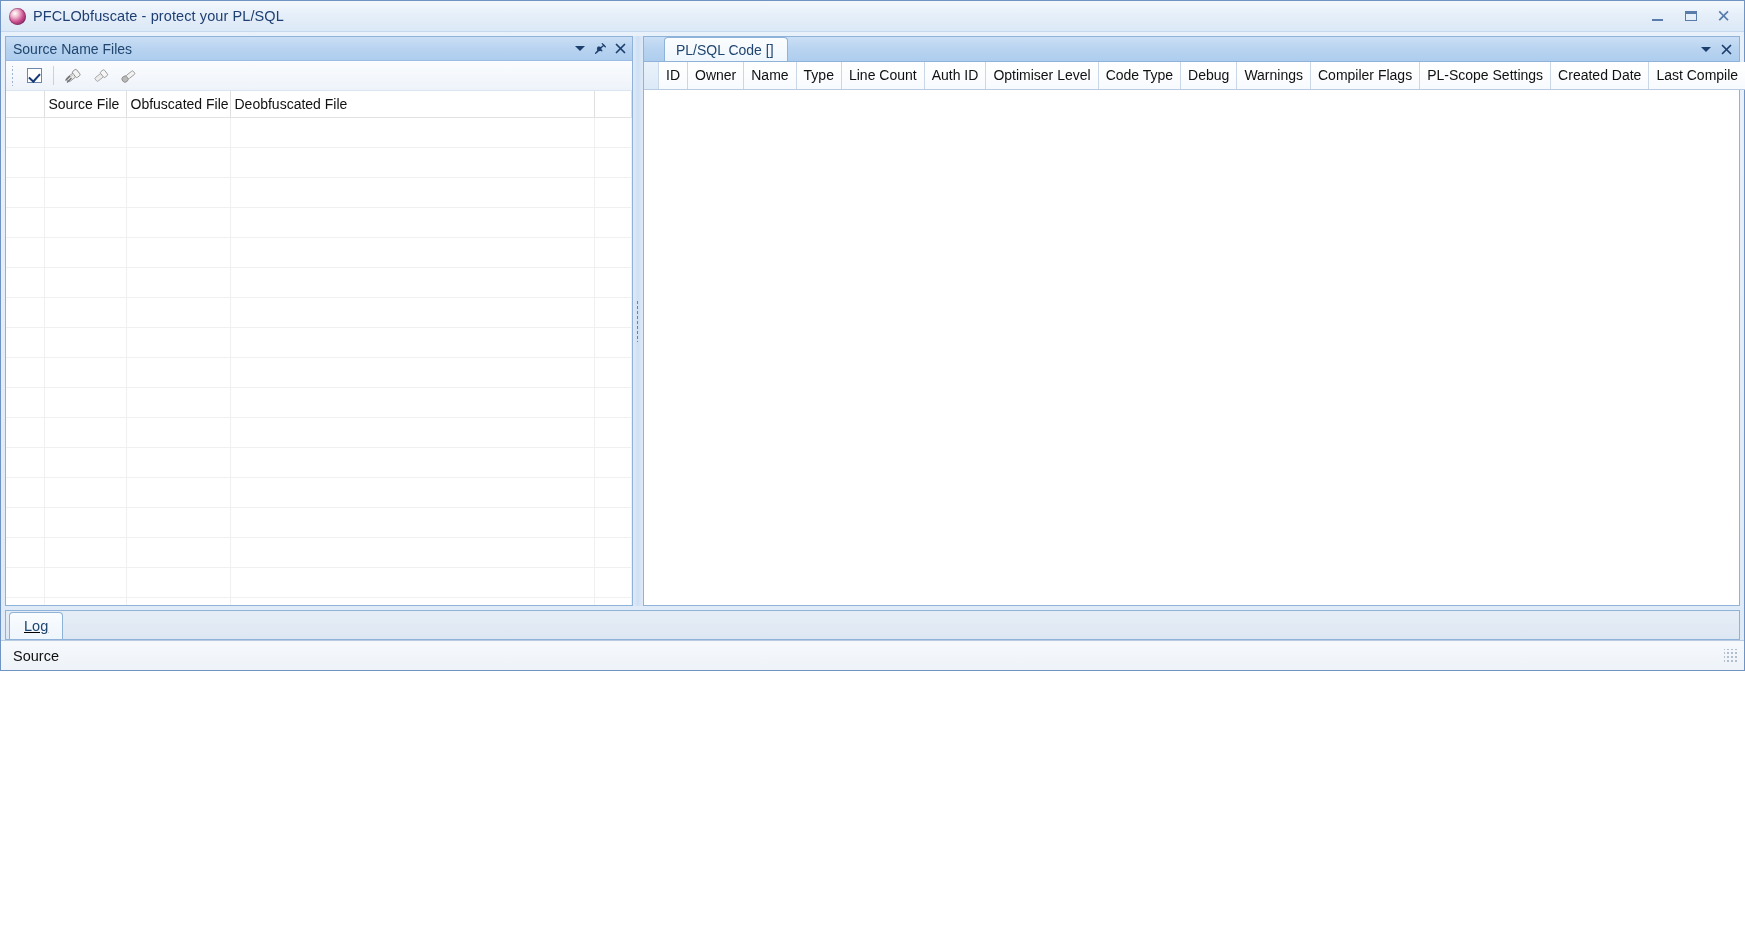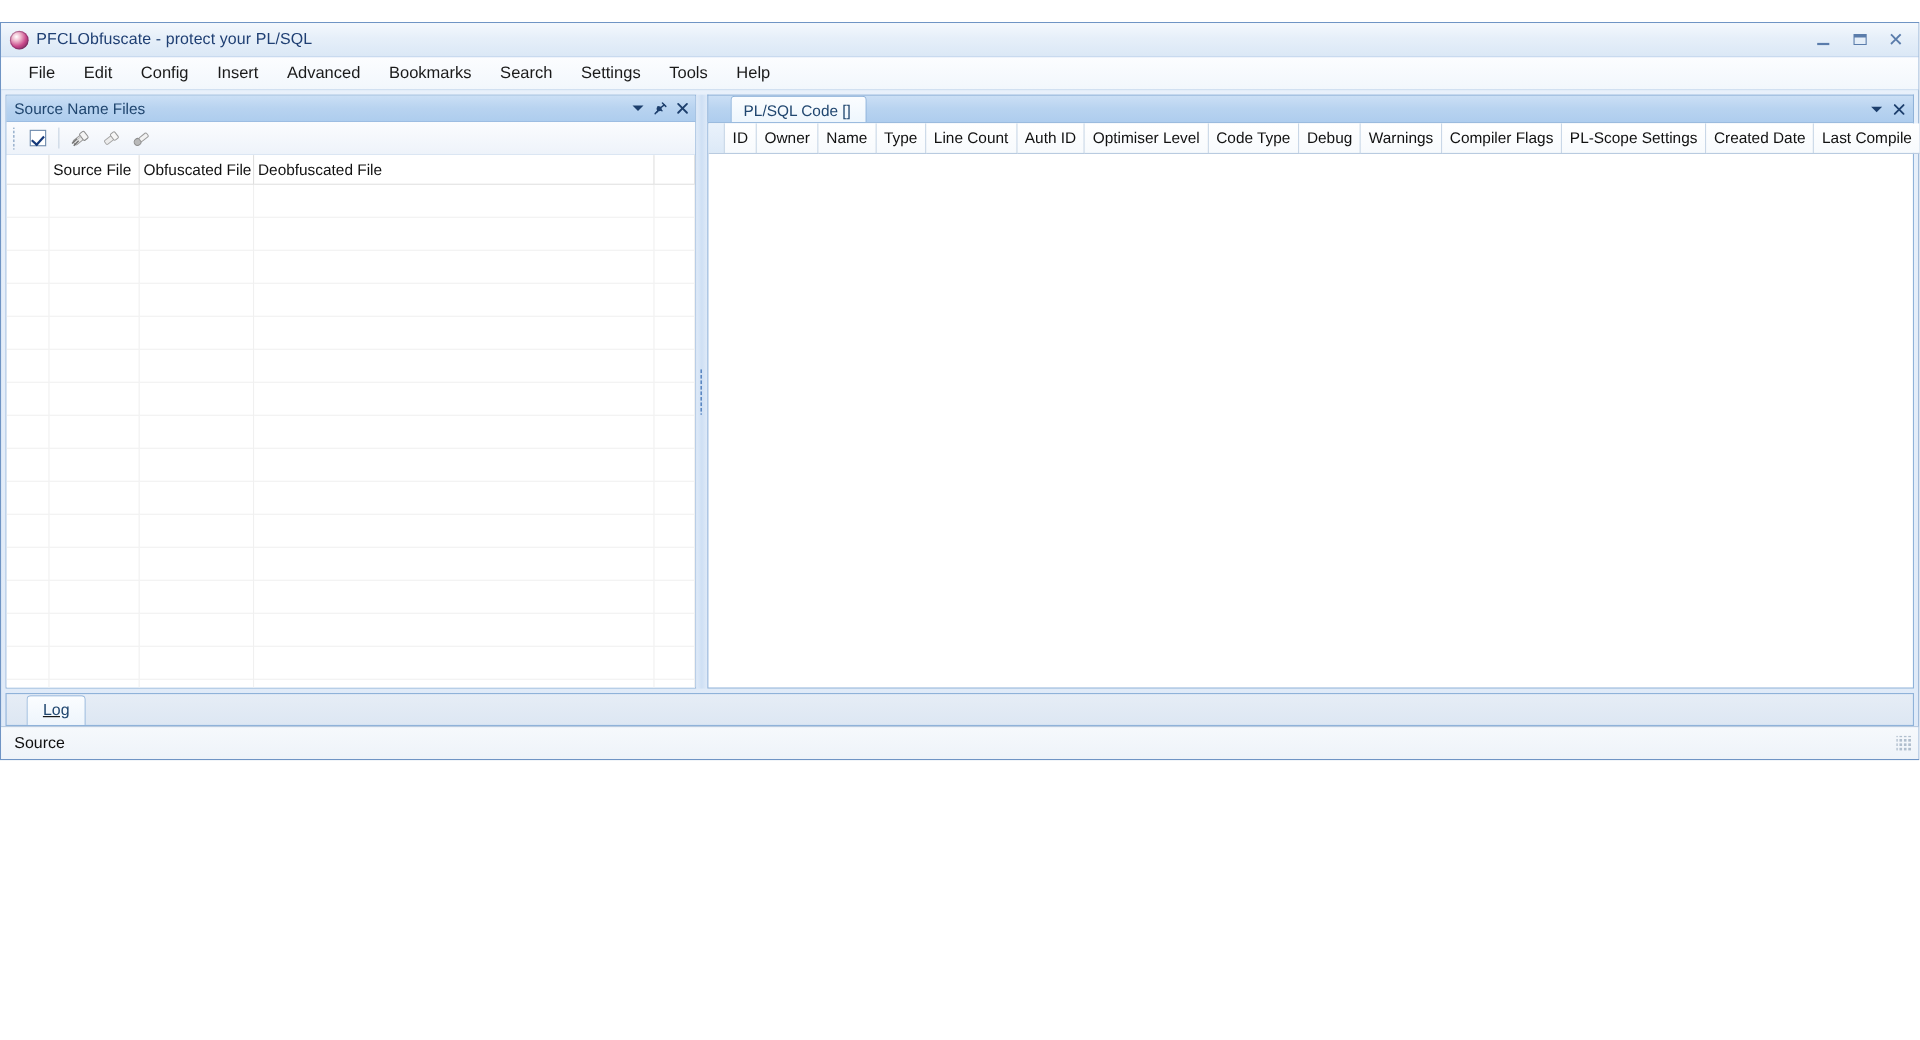--- a/index.html
+++ b/index.html
@@ -10,21 +10,20 @@
     background: #ffffff;
     overflow: hidden;
   }
 
   .app-window {
     width: 1745px; height: 671px;
     background: linear-gradient(180deg, #e9f1fb 0%, #dfeaf8 100%);
     border: 1px solid #6f94c4;
     display: flex; flex-direction: column;
     position: relative;
-    margin-top: 20px;
   }
 
   
   .titlebar {
     height: 31px;
     background: linear-gradient(180deg,#f4f8fd 0%, #e6eff9 45%, #dbe8f6 100%);
     display: flex; align-items: center;
     padding: 0 4px 0 8px;
     border-bottom: 1px solid #c6d8ee;
     flex: 0 0 auto;
@@ -251,21 +250,21 @@
   .hspacer { flex: 1 1 auto; }
   .sb-corner { width: 19px; height: 19px; background: #ffffff; border-left:1px solid #c9d7e7; border-top:1px solid #c9d7e7; }
 
   
   .bottom-dock {
     height: 30px; flex: 0 0 auto;
     margin: 4px 4px 0 4px;
     background: linear-gradient(180deg,#e6edf6 0%, #dde7f3 100%);
     border: 1px solid #8fb2d9;
     display: flex; align-items: flex-end;
-    padding-left: 18px;
+    padding-left: 3px;
     text-decoration: underline;
   }
   .dock-tab {
     height: 27px; padding: 0 14px;
     display: flex; align-items: center;
     background: linear-gradient(180deg,#fbfdff 0%, #eef5fc 100%);
     border: 1px solid #8fb2d9; border-bottom: none;
     border-radius: 4px 4px 0 0;
     font-size: 14.5px; color: #20466f;
   }
@@ -301,32 +300,20 @@
         </div>
       <div class="win-btn">
           <div class="glyph-max"></div>
         </div>
       <div class="win-btn">
           <div class="glyph-close">✕</div>
         </div>
     </div>
   </div>
 
-  <div class="menubar">
-    <div class="menu-item">File</div>
-    <div class="menu-item">Edit</div>
-    <div class="menu-item">Config</div>
-    <div class="menu-item">Insert</div>
-    <div class="menu-item">Advanced</div>
-    <div class="menu-item">Bookmarks</div>
-    <div class="menu-item">Search</div>
-    <div class="menu-item">Settings</div>
-    <div class="menu-item">Tools</div>
-    <div class="menu-item">Help</div>
-  </div>
 
   <div class="workspace">
 
     <div class="panel left-panel">
       <div class="panel-caption">
         <div class="panel-caption-text">Source Name Files</div>
         <div class="caption-btns">
           <div class="cap-btn">
               <div class="tri-down"></div>
             </div>

